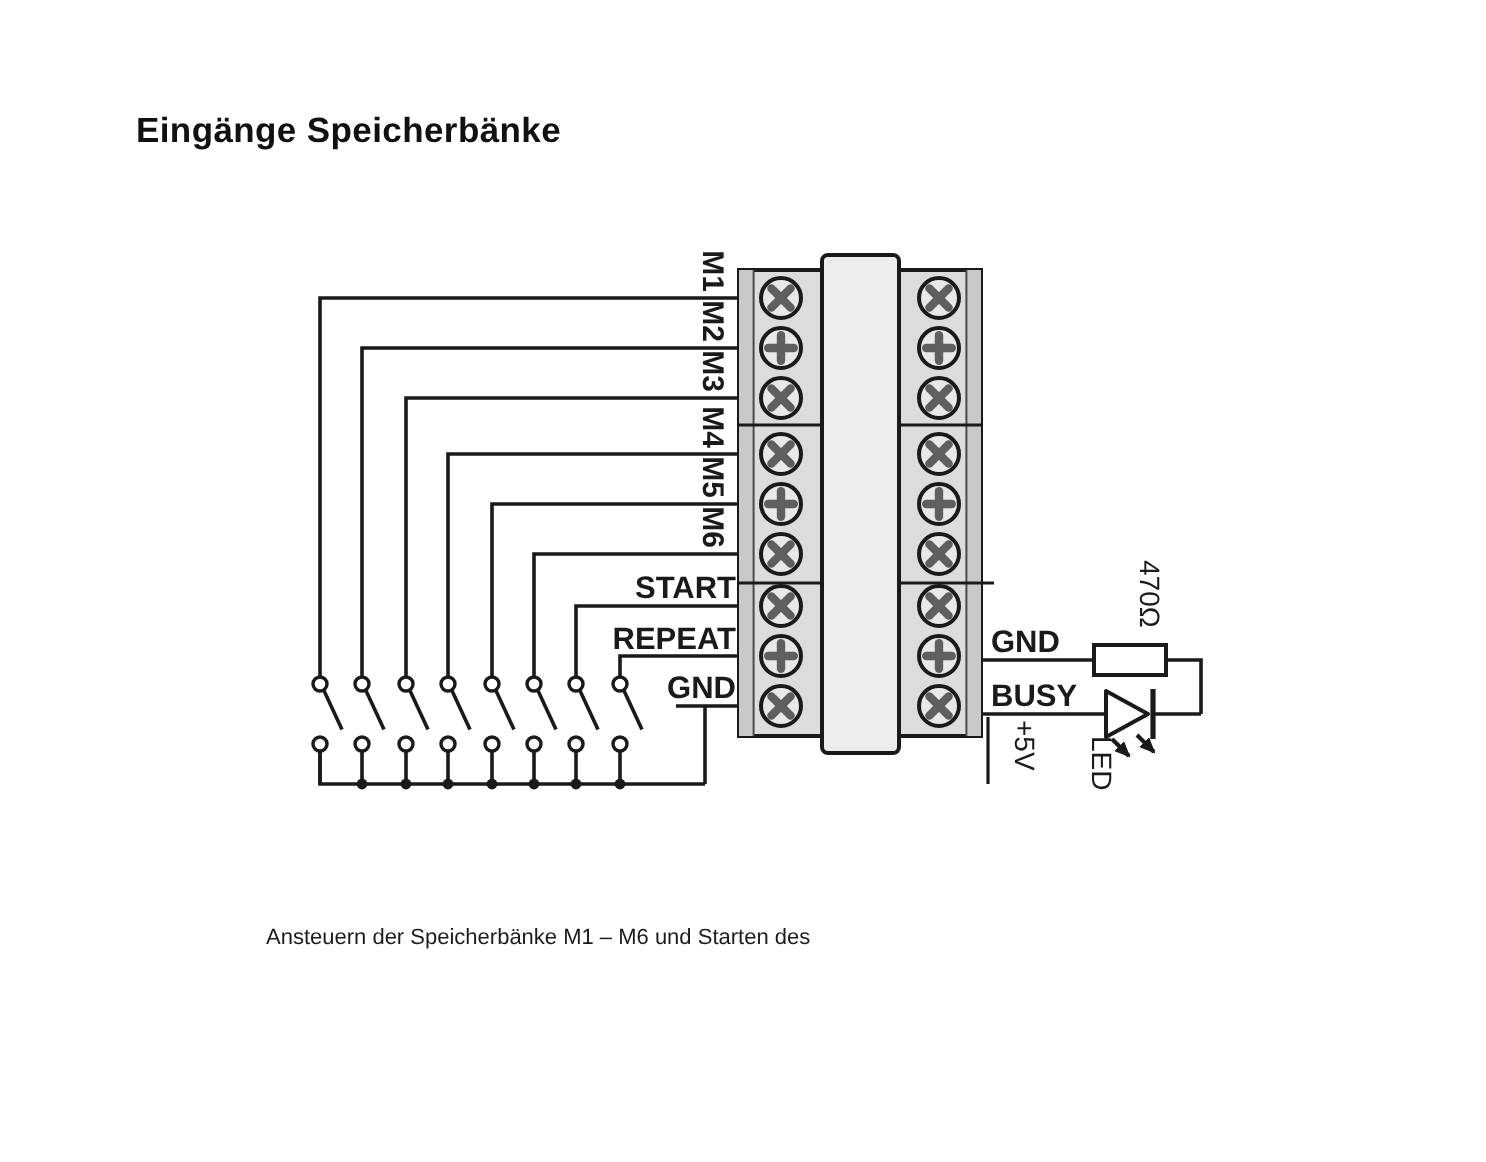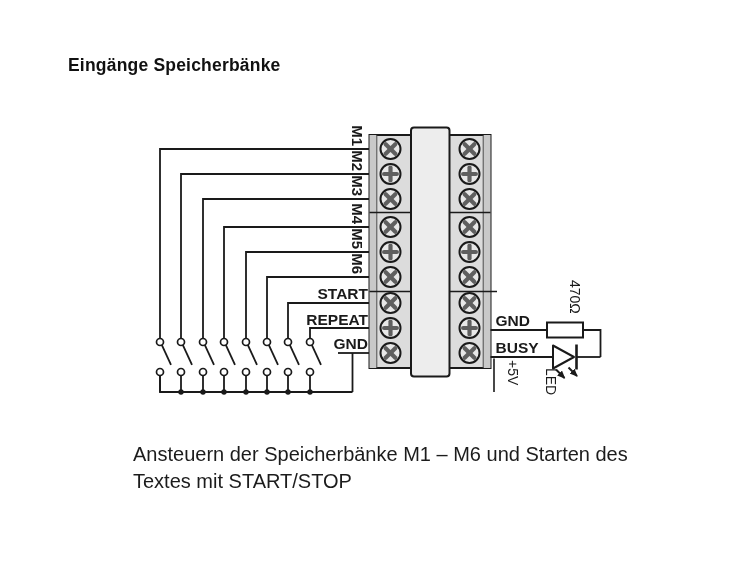--- a/index.html
+++ b/index.html
@@ -7,22 +7,22 @@
     width:743px;height:581px;position:relative;background:#ffffff;
     font-family:"Liberation Sans", sans-serif;color:#1a1a1a;overflow:hidden;
   }
   .page{position:absolute;inset:0;width:743px;height:445px;}
   .heading{
     position:absolute;left:68px;top:55px;
     font-size:17.5px;font-weight:bold;letter-spacing:.2px;color:#111;
     white-space:nowrap;
   }
   .caption{
-    position:absolute;left:133px;top:441px;
-    font-size:20px;line-height:27px;color:#1c1c1c;
+    position:absolute;left:133px;top:456px;
+    font-size:11px;line-height:27px;color:#1c1c1c;
   }
   .caption div{white-space:nowrap;}
   svg.diagram{position:absolute;left:0;top:0;}
   svg text{font-family:"Liberation Sans", sans-serif;fill:#1a1a1a;}
   .pin-label{font-size:15.5px;font-weight:bold;}
   .bank-label{font-size:15px;font-weight:bold;}
   .small-label{font-size:14px;font-weight:normal;}
 </style>
 </head>
 <body>
@@ -163,16 +163,15 @@
       <text class="pin-label" x="495.5" y="353">BUSY</text>
 
       <text class="small-label" transform="translate(507.5 360) rotate(90)">+5V</text>
       <text class="small-label" transform="translate(570 280) rotate(90)">470Ω</text>
       <text class="small-label" transform="translate(546 368) rotate(90)">LED</text>
     </g>
   </svg>
 
   <div class="caption">
     <div>Ansteuern der Speicherbänke M1 – M6 und Starten des</div>
-    <div>Textes mit START/STOP</div>
   </div>
 
 </div>
 
 </body></html>

